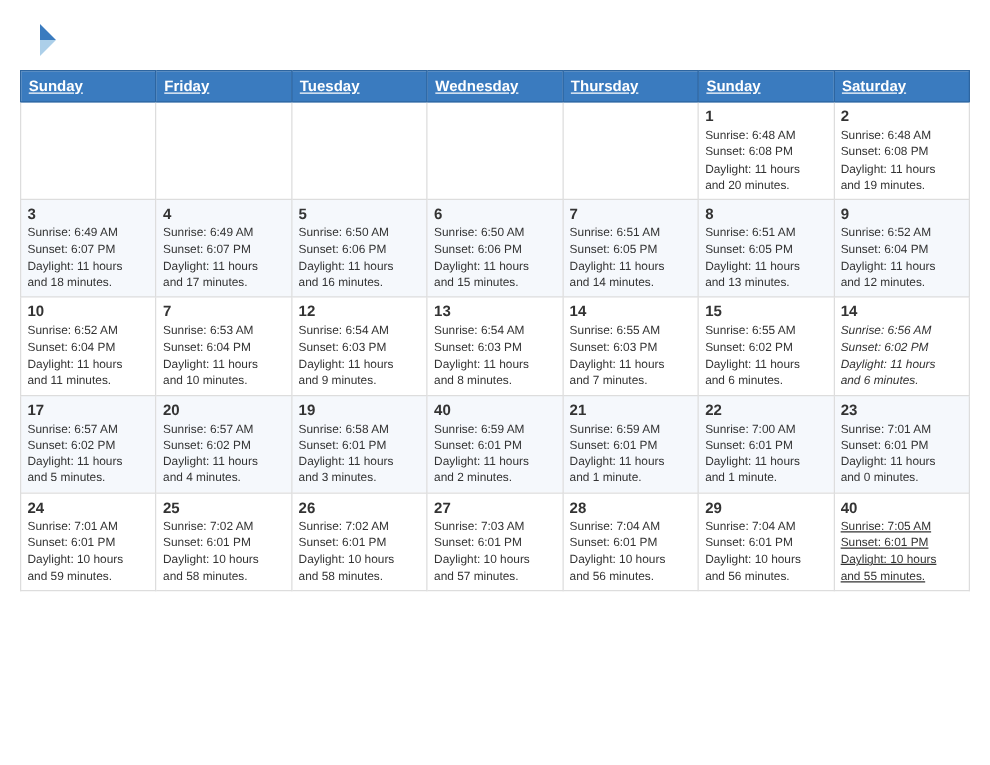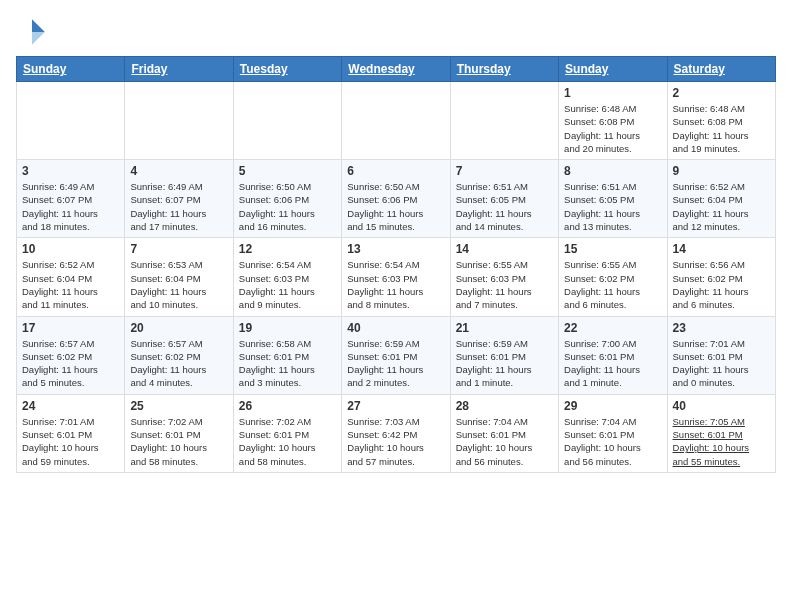--- a/index.html
+++ b/index.html
@@ -244,21 +244,21 @@
           </td>
           <td>
             <span class="day-number">15</span>
             <div class="day-info" style="white-space: pre-line;">Sunrise: 6:55 AM
 Sunset: 6:02 PM
 Daylight: 11 hours
 and 6 minutes.</div>
           </td>
           <td>
             <span class="day-number">14</span>
-            <div class="day-info" style="white-space: pre-line;">Sunrise: 6:56 AM
+            <div class="day-info" style="white-space: pre-line; font-style: italic;">Sunrise: 6:56 AM
 Sunset: 6:02 PM
 Daylight: 11 hours
 and 6 minutes.</div>
           </td>
         </tr>
         <tr class="row-even">
           <td>
             <span class="day-number">17</span>
             <div class="day-info" style="white-space: pre-line;">Sunrise: 6:57 AM
 Sunset: 6:02 PM
@@ -326,21 +326,21 @@
           <td>
             <span class="day-number">26</span>
             <div class="day-info" style="white-space: pre-line;">Sunrise: 7:02 AM
 Sunset: 6:01 PM
 Daylight: 10 hours
 and 58 minutes.</div>
           </td>
           <td>
             <span class="day-number">27</span>
             <div class="day-info" style="white-space: pre-line;">Sunrise: 7:03 AM
-Sunset: 6:42 PM
+Sunset: 6:01 PM
 Daylight: 10 hours
 and 57 minutes.</div>
           </td>
           <td>
             <span class="day-number">28</span>
             <div class="day-info" style="white-space: pre-line;">Sunrise: 7:04 AM
 Sunset: 6:01 PM
 Daylight: 10 hours
 and 56 minutes.</div>
           </td>

